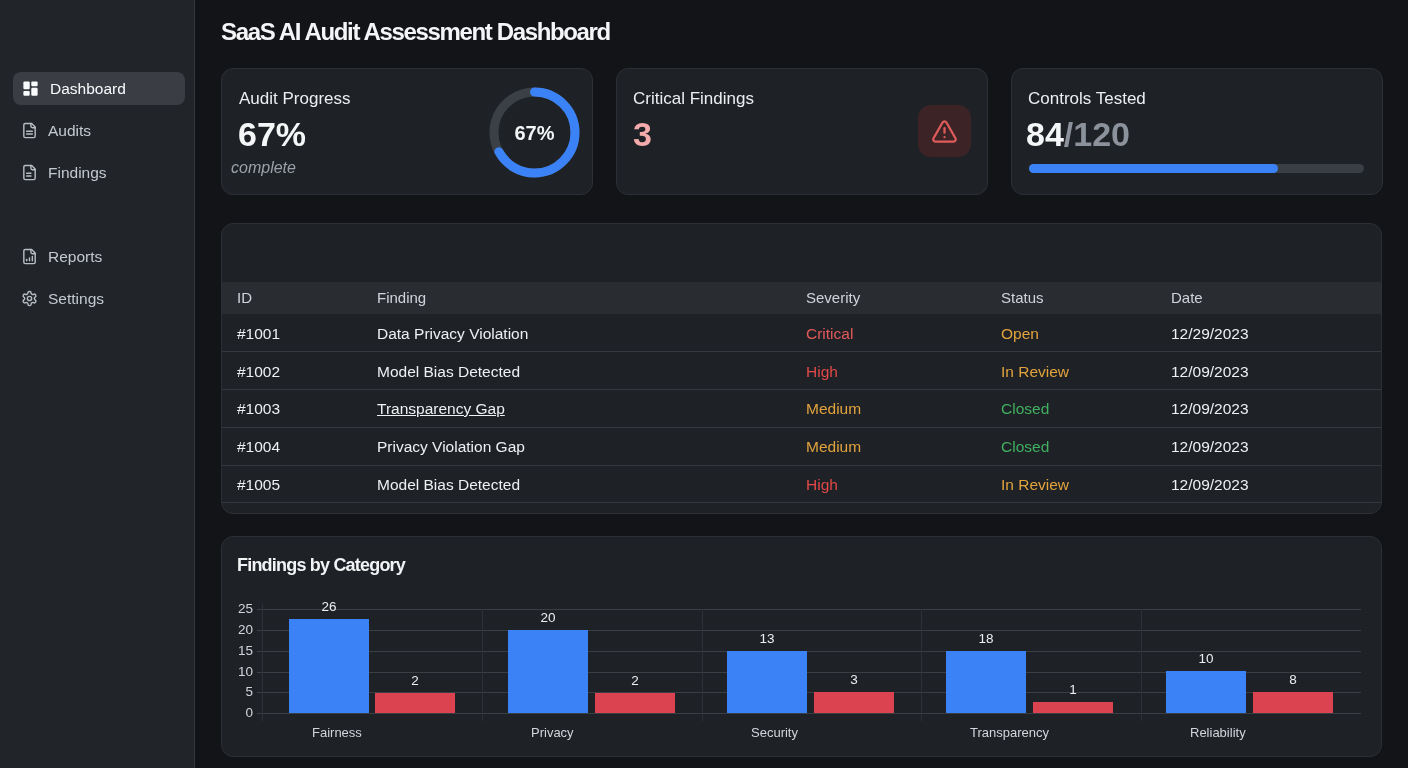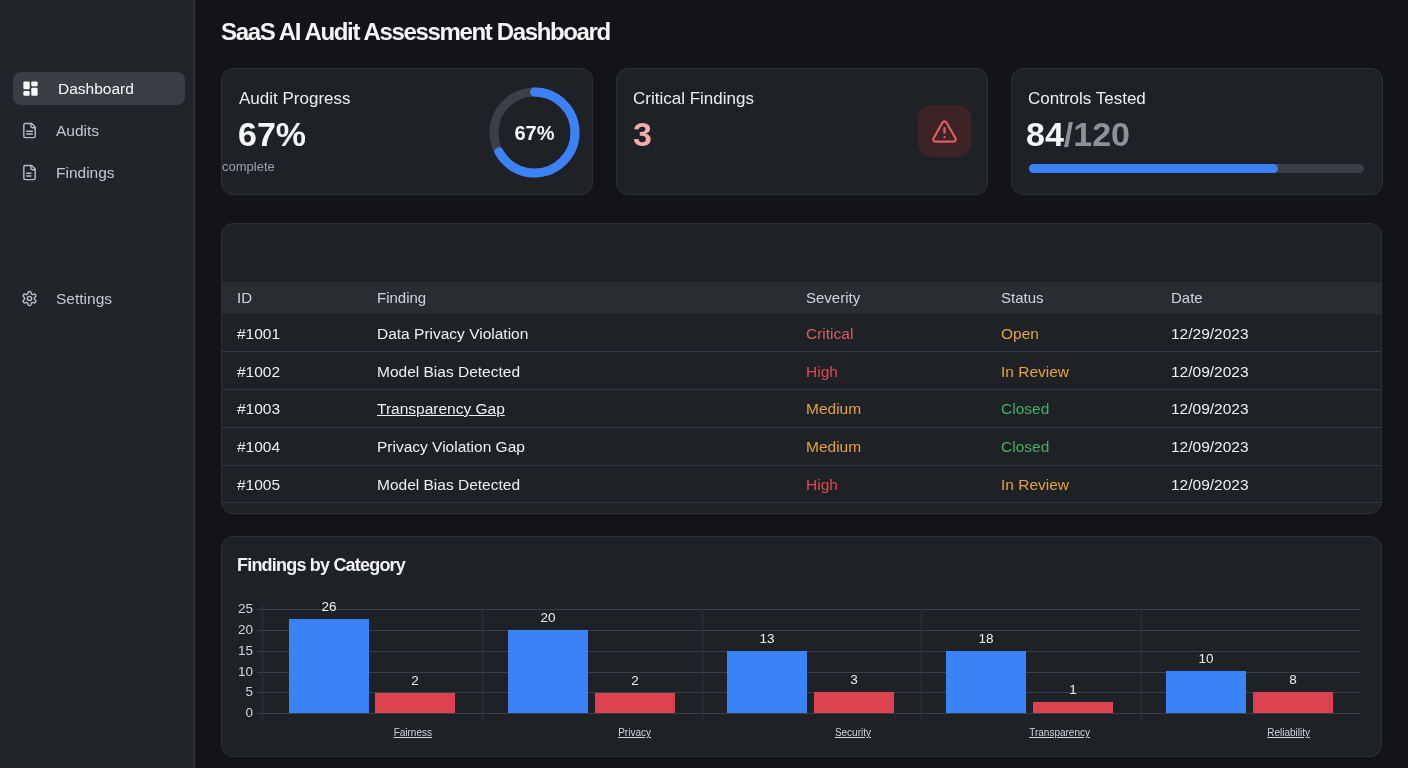--- a/index.html
+++ b/index.html
@@ -4,37 +4,37 @@
 <style>
   * { margin:0; padding:0; box-sizing:border-box; }
   html,body { width:1408px; height:768px; overflow:hidden; }
   body { background:#121418; font-family:"Liberation Sans", sans-serif; position:relative; }
   .abs { position:absolute; }
   
   #sidebar { position:absolute; left:0; top:0; width:195px; height:768px; background:#212428; border-right:1px solid #33363b; }
   .nav { position:absolute; left:13px; width:172px; height:33px; border-radius:8px; display:flex; align-items:center; }
   .nav.active { background:#3a3e44; }
   .nav svg { margin-left:8px; flex:0 0 auto; }
-  .nav span { margin-left:18px; font-size:15.5px; color:#c4c9cf; }
+  .nav span { margin-left:10px; font-size:15.5px; color:#c4c9cf; }
   .nav.active span { color:#fafbfc; }
   
   .card { position:absolute; background:#1e2126; border:1px solid #2c3036; border-radius:12px; }
   .ctitle { position:absolute; font-size:17px; color:#eceef0; }
   .big { position:absolute; font-size:34px; font-weight:bold; color:#f5f6f7; }
   
   .th { position:absolute; font-size:15px; color:#d0d4da; }
   .td { position:absolute; font-size:15.5px; color:#eef0f2; }
   .rowline { position:absolute; left:222px; width:1159px; height:1px; background:#343940; }
   
   .gl { position:absolute; height:1px; background:#3a3e45; }
   .vl { position:absolute; width:1px; background:#2d3137; }
   .bar { position:absolute; }
   .blab { position:absolute; width:60px; text-align:center; font-size:13.5px; color:#eceef0; line-height:14px; }
   .ylab { position:absolute; width:30px; text-align:right; font-size:13.5px; color:#d2d6db; line-height:14px; }
-  .xlab { position:absolute; width:120px; text-align:right; font-size:10px; color:#d2d6db; line-height:14px;text-decoration:underline; }
+  .xlab { position:absolute; width:120px; text-align:left; font-size:13px; color:#d2d6db; line-height:14px; }
 </style>
 </head>
 <body>
 <div id="sidebar">
   <div class="nav active" style="top:72px;">
     <svg width="19" height="19" viewBox="0 0 24 24" fill="#fafbfc">
         <rect x="3" y="3" width="8" height="10" rx="1.5"></rect>
         <rect x="13" y="3" width="8" height="6" rx="1.5"></rect>
         <rect x="13" y="11" width="8" height="10" rx="1.5"></rect>
         <rect x="3" y="15" width="8" height="6" rx="1.5"></rect>
@@ -52,35 +52,45 @@
   </div>
   <div class="nav" style="top:156px;">
     <svg width="17" height="17" viewBox="0 0 24 24" fill="none" stroke="#b8bdc4" stroke-width="2" stroke-linecap="round" stroke-linejoin="round">
         <path d="M15 2H6a2 2 0 0 0-2 2v16a2 2 0 0 0 2 2h12a2 2 0 0 0 2-2V7Z"></path>
         <path d="M14 2v4a2 2 0 0 0 2 2h4"></path>
         <path d="M14 13H8"></path>
         <path d="M14 17H8"></path>
       </svg>
     <span>Findings</span>
   </div>
+  <div class="nav" style="top:240px;">
+    <svg width="17" height="17" viewBox="0 0 24 24" fill="none" stroke="#b8bdc4" stroke-width="2" stroke-linecap="round" stroke-linejoin="round">
+        <path d="M15 2H6a2 2 0 0 0-2 2v16a2 2 0 0 0 2 2h12a2 2 0 0 0 2-2V7Z"></path>
+        <path d="M14 2v4a2 2 0 0 0 2 2h4"></path>
+        <path d="M8 18v-2"></path>
+        <path d="M12 18v-4"></path>
+        <path d="M16 18v-6"></path>
+      </svg>
+    <span>Reports</span>
+  </div>
   <div class="nav" style="top:282px;">
     <svg width="17" height="17" viewBox="0 0 24 24" fill="none" stroke="#b8bdc4" stroke-width="2" stroke-linecap="round" stroke-linejoin="round">
         <path d="M12.22 2h-.44a2 2 0 0 0-2 2v.18a2 2 0 0 1-1 1.73l-.43.25a2 2 0 0 1-2 0l-.15-.08a2 2 0 0 0-2.73.73l-.22.38a2 2 0 0 0 .73 2.73l.15.1a2 2 0 0 1 1 1.72v.51a2 2 0 0 1-1 1.74l-.15.09a2 2 0 0 0-.73 2.73l.22.38a2 2 0 0 0 2.73.73l.15-.08a2 2 0 0 1 2 0l.43.25a2 2 0 0 1 1 1.73V20a2 2 0 0 0 2 2h.44a2 2 0 0 0 2-2v-.18a2 2 0 0 1 1-1.73l.43-.25a2 2 0 0 1 2 0l.15.08a2 2 0 0 0 2.73-.73l.22-.39a2 2 0 0 0-.73-2.73l-.15-.08a2 2 0 0 1-1-1.74v-.5a2 2 0 0 1 1-1.74l.15-.09a2 2 0 0 0 .73-2.73l-.22-.38a2 2 0 0 0-2.73-.73l-.15.08a2 2 0 0 1-2 0l-.43-.25a2 2 0 0 1-1-1.73V4a2 2 0 0 0-2-2z"></path>
         <circle cx="12" cy="12" r="3"></circle>
       </svg>
     <span>Settings</span>
   </div>
 </div>
 
 <div class="abs" id="pagetitle" style="left:221px; top:18px; font-size:24px; font-weight:bold; color:#f4f5f6; letter-spacing:-1.35px;">SaaS AI Audit Assessment Dashboard</div>
 
 <div class="card" style="left:221px; top:68px; width:372px; height:127px;"></div>
 <div class="ctitle" style="left:239px; top:89px;">Audit Progress</div>
 <div class="big" style="left:238px; top:115px;">67%</div>
-<div class="abs" style="left:222px; top:159px; font-size:13px; color:#9aa1a9;">complete</div>
+<div class="abs" style="left:231px; top:159px; font-size:16px; color:#9aa1a9;font-style:italic;">complete</div>
 <svg class="abs" style="left:489px; top:87px;" width="91" height="91" viewBox="0 0 91 91">
   <circle cx="45.5" cy="45.5" r="40.5" fill="none" stroke="#3b3f46" stroke-width="9"></circle>
   <circle cx="45.5" cy="45.5" r="40.5" fill="none" stroke="#3b82f6" stroke-width="9" stroke-linecap="round" stroke-dasharray="170.5 254.47" transform="rotate(-90 45.5 45.5)"></circle>
   <text x="45.5" y="53" text-anchor="middle" font-size="20" font-weight="bold" fill="#f5f6f7" font-family="Liberation Sans, sans-serif">67%</text>
 </svg>
 
 <div class="card" style="left:616px; top:68px; width:372px; height:127px;"></div>
 <div class="ctitle" style="left:633px; top:89px;">Critical Findings</div>
 <div class="big" style="left:633px; top:115px; color:#f3abab;">3</div>
 <div class="abs" style="left:918px; top:105px; width:53px; height:52px; border-radius:13px; background:#3c2426;"></div>

